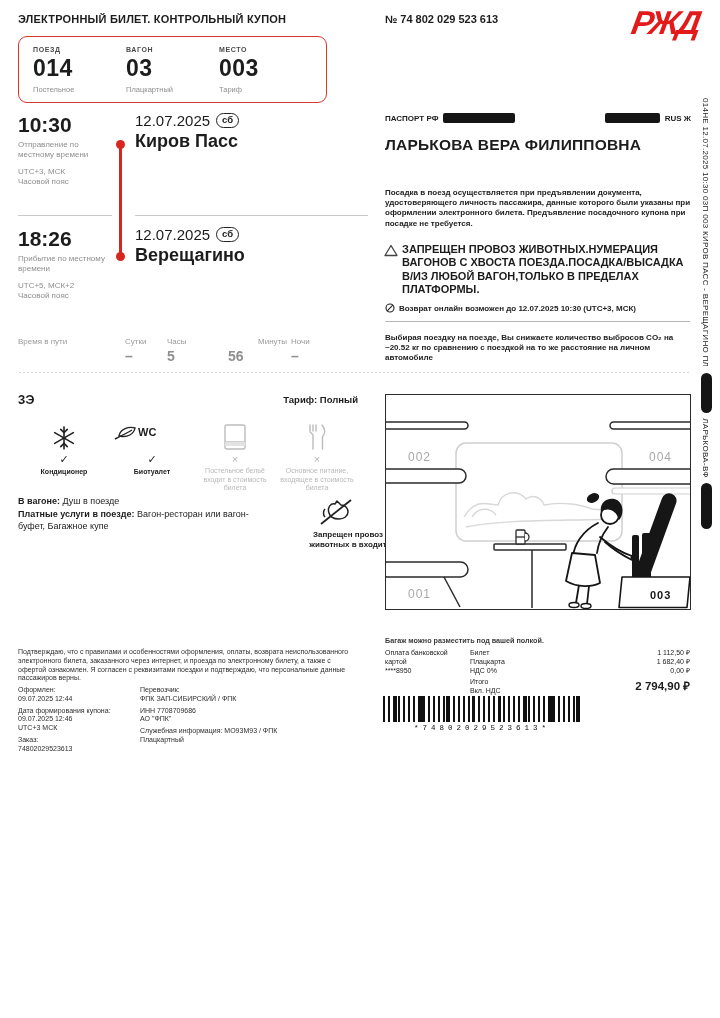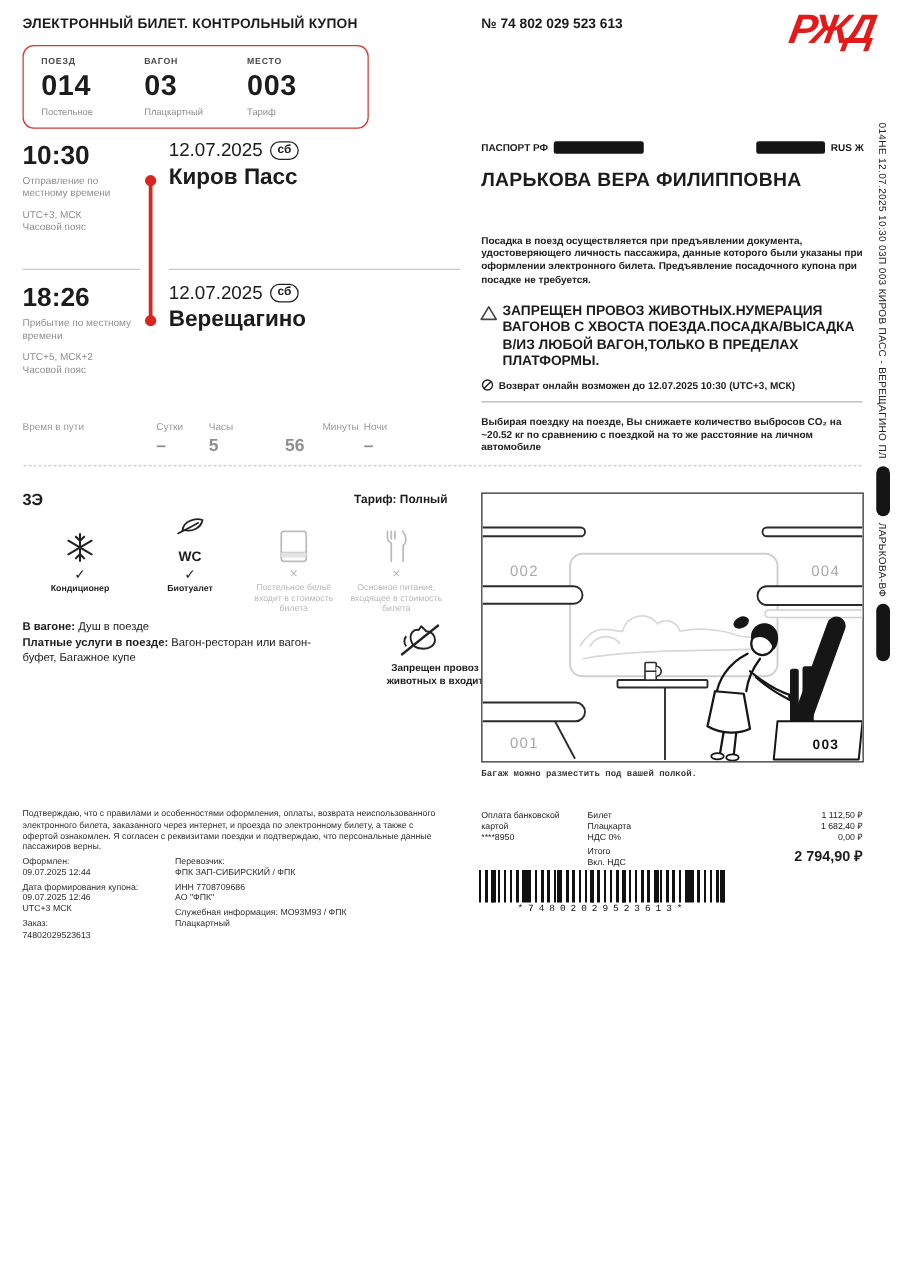--- a/index.html
+++ b/index.html
@@ -6,21 +6,21 @@
   body{width:720px;height:1018px;background:#fff;font-family:"Liberation Sans",sans-serif;color:#1c1c1c;}
   .page{position:relative;width:720px;height:1018px;background:#fff;overflow:hidden;}
   .abs{position:absolute;}
 
   
   .hdr-title{left:18px;top:13px;font-size:11px;font-weight:800;letter-spacing:.2px;}
   .hdr-num{left:385px;top:13px;font-size:11px;font-weight:800;}
   .logo{left:632px;top:4px;font-size:33px;font-weight:800;font-style:italic;color:#E21A1A;letter-spacing:-3px;transform:skewX(-10deg);}
 
   
-  .seatbox{left:18px;top:36px;width:277px;height:67px;border:1.5px solid #d5382c;border-radius:9px;display:flex;padding:9px 14px;box-sizing:border-box;}
+  .seatbox{left:18px;top:36px;width:309px;height:67px;border:1.5px solid #d5382c;border-radius:9px;display:flex;padding:9px 14px;box-sizing:border-box;}
   .seatcol{width:93px;}
   .seatcol .lab{font-size:7px;font-weight:700;color:#4a4a4a;letter-spacing:.6px;}
   .seatcol .num{font-size:23px;font-weight:800;letter-spacing:.5px;margin-top:2px;}
   .seatcol .cap{font-size:7.5px;color:#8f8f8f;margin-top:3px;}
 
   
   .big-time{font-size:21px;font-weight:800;}
   .dep-time{left:18px;top:113px;}
   .arr-time{left:18px;top:227px;}
   .gray-s{font-size:8px;line-height:10px;color:#8f8f8f;width:96px;}
@@ -76,21 +76,21 @@
   .a1{left:24px;width:80px;} .a2{left:112px;width:80px;} .a3{left:194px;width:82px;} .a4{left:274px;width:86px;}
   .wc-txt{font-size:11px;font-weight:800;line-height:10px;}
   .incar{left:18px;top:496px;font-size:9px;}
   .paid{left:18px;top:509px;width:252px;font-size:9px;line-height:11.5px;}
   .blab{font-weight:800;}
   .ani-ico{left:315px;top:497px;}
   .ani-lab{left:292px;top:530px;width:112px;font-size:8px;font-weight:700;text-align:center;line-height:10px;}
 
   
   .illus{left:385px;top:394px;width:306px;height:216px;border:1.3px solid #2b2b2b;box-sizing:border-box;overflow:hidden;background:#fff;}
-  .illus-cap{left:385px;top:616px;font-size:7.2px;font-weight:700;color:#3a3a3a;font-family:Liberation Mono, monospace;}
+  .illus-cap{left:385px;top:636px;font-size:7.2px;font-weight:700;color:#3a3a3a;}
 
   
   .agree{left:18px;top:648px;width:337px;font-size:7px;line-height:8.8px;color:#2e2e2e;}
   .fcol{font-size:7px;line-height:8.8px;color:#2e2e2e;}
   .fcol .gap{margin-top:3px;}
   .f-issued{left:18px;top:686px;width:118px;}
   .f-carrier{left:140px;top:686px;width:225px;}
   .pay-method{left:385px;top:648px;width:82px;font-size:7px;line-height:9px;}
   .pay-table{left:470px;top:648px;width:220px;font-size:7px;line-height:9px;}
   .pay-row{display:flex;justify-content:space-between;}
@@ -214,21 +214,21 @@
           <line x1="3.4" y1="7" x2="20.6" y2="17"></line>
           <line x1="3.4" y1="17" x2="20.6" y2="7"></line>
         <path d="M9,4 L12,7 L15,4 M9,20 L12,17 L15,20"></path>
       </svg>
     </div>
     <div class="mk">✓</div>
     <div class="lb">Кондиционер</div>
   </div>
 
   <div class="abs amen on a2">
-    <div class="ic" style="flex-direction:column;align-items:center;display:flex;justify-content:space-between;">
+    <div class="ic" style="flex-direction:row;align-items:center;display:flex;justify-content:flex-start;">
       <svg width="26" height="15" viewBox="0 0 26 15" fill="none" stroke="#222" stroke-width="1.4">
         <path d="M7,11 C8,4 17,1 23,3 C22,9 15,13 8,11 Z"></path>
           <path d="M3,14 C9,11 15,8 20,5"></path>
       </svg>
       <div class="wc-txt">WC</div>
     </div>
     <div class="mk">✓</div>
     <div class="lb">Биотуалет</div>
   </div>
 

